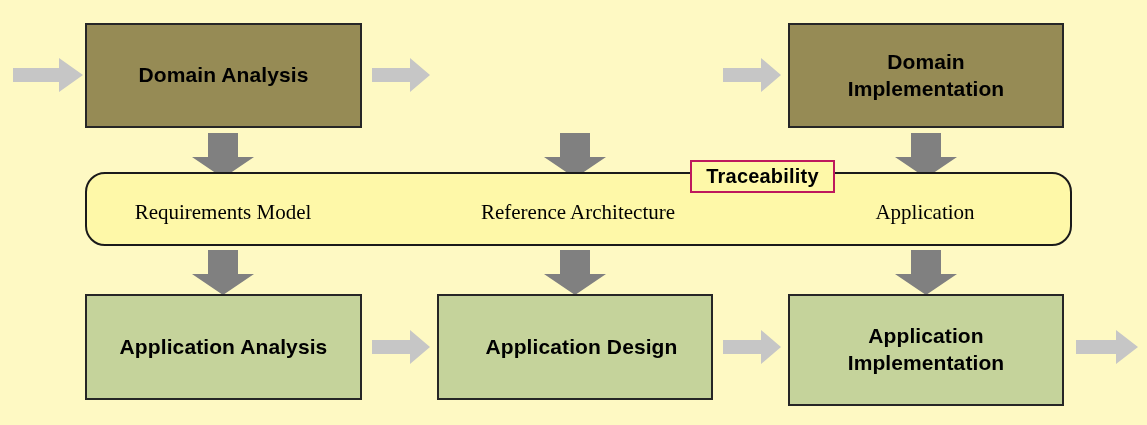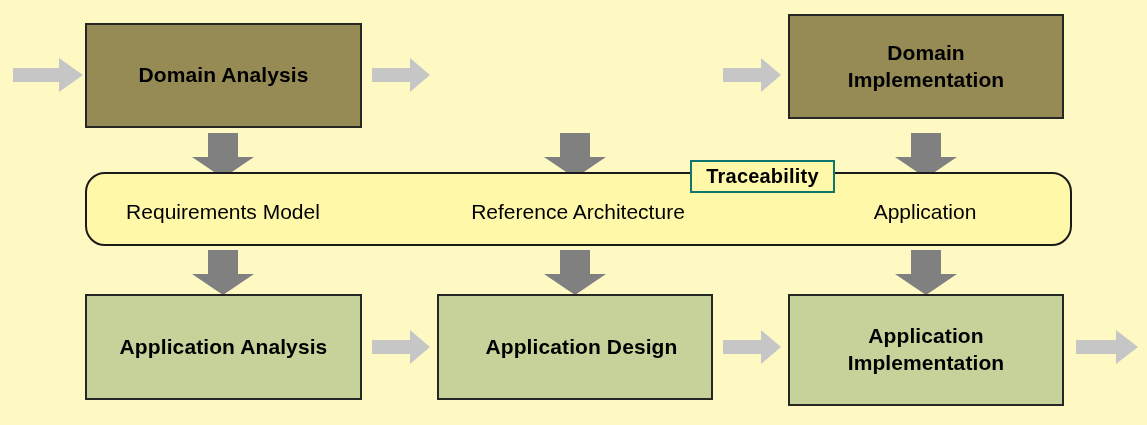--- a/index.html
+++ b/index.html
@@ -46,28 +46,29 @@
     border: 2px solid #1a1a1a;
     border-radius: 20px;
   }
   .band-label {
     position: absolute;
     font-size: 21px;
     color: #000000;
     white-space: nowrap;
     text-align: right;
     transform: translateX(-50%);
+    font-family: Liberation Serif, serif;
   }
 
   
   .trace-box {
     position: absolute;
     box-sizing: border-box;
     background: #FEF8A8;
-    border: 2px solid #0f766e;
+    border: 2px solid #be185d;
     display: flex;
     align-items: center;
     justify-content: center;
     font-size: 20px;
     font-weight: bold;
     color: #000000;
     letter-spacing: 0.2px;
   }
   .arrow-down {
     position: absolute;
@@ -77,21 +78,21 @@
 </head>
 <body>
 
 <div id="canvas">
 
   <div class="proc-box domain" style="left:85px; top:23px; width:277px; height:105px;">
     <span>Domain Analysis</span>
   </div>
 
 
-  <div class="proc-box domain" style="left:788px; top:14px; width:276px; height:105px;">
+  <div class="proc-box domain" style="left:788px; top:23px; width:276px; height:105px;">
     <span style="max-width:200px;">Domain Implementation</span>
   </div>
 
   <div class="arrow-down" style="left:13px; top:58px;">
     <svg class="arrow-svg" width="70" height="34" viewBox="0 0 70 34">
       <polygon points="0,10 46,10 46,0 70,17 46,34 46,24 0,24" fill="#C6C6C6"></polygon>
     </svg>
   </div>
 
   <div class="arrow-down" style="left:372px; top:58px;">

